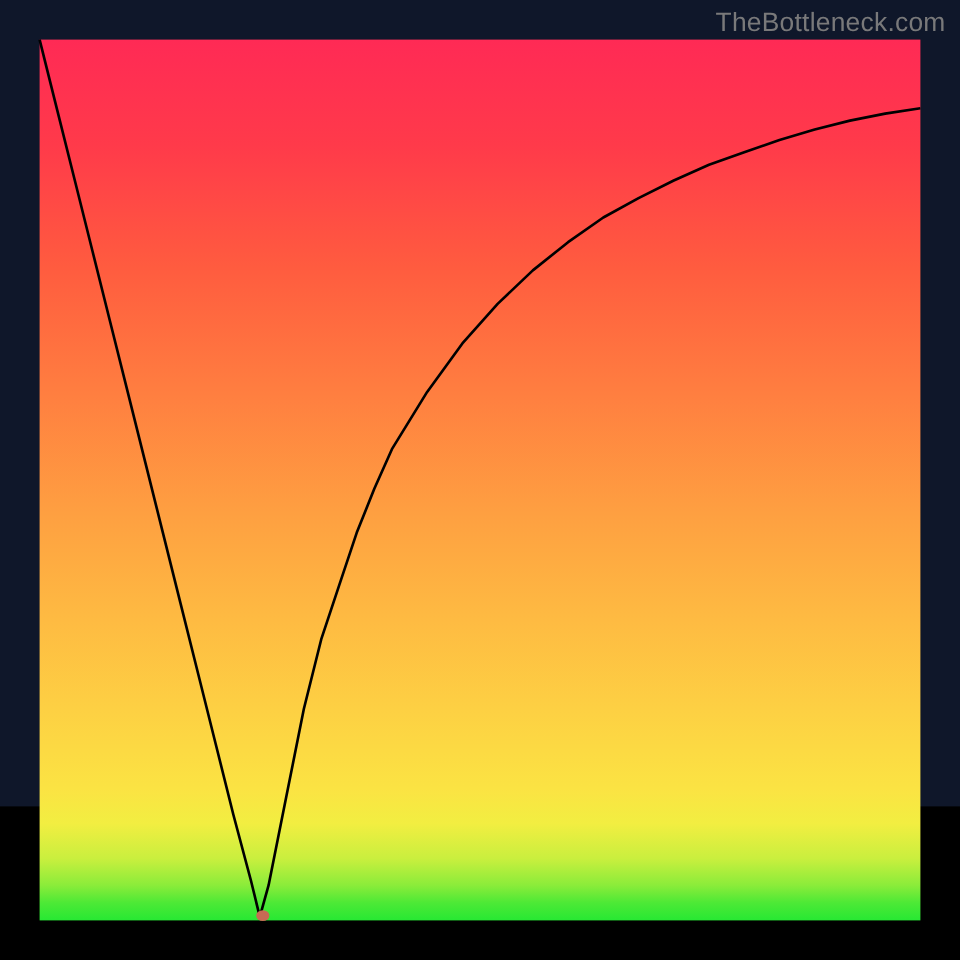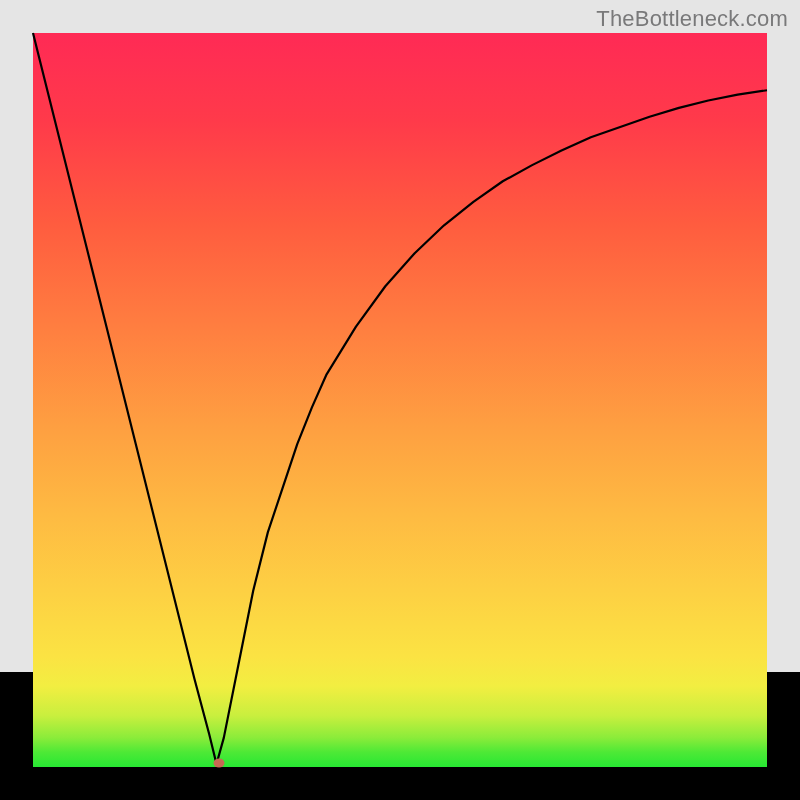--- a/index.html
+++ b/index.html
@@ -1,21 +1,21 @@
 <!DOCTYPE html>
 <html><head>
 <meta charset="utf-8">
 <style>
   * { margin: 0; padding: 0; box-sizing: border-box; }
   html, body { width: 800px; height: 800px; overflow: hidden; background: #000; }
   .canvas {
     position: relative;
     width: 800px;
     height: 672px;
-    background: #e5e5e5;
+    background: #0f172a;
   }
   .plot-area {
     position: absolute;
     left: 33px;
     top: 33px;
     width: 734px;
     height: 734px;
     background: linear-gradient(to top,
       #27e833 0%,
       #4de936 2%,

